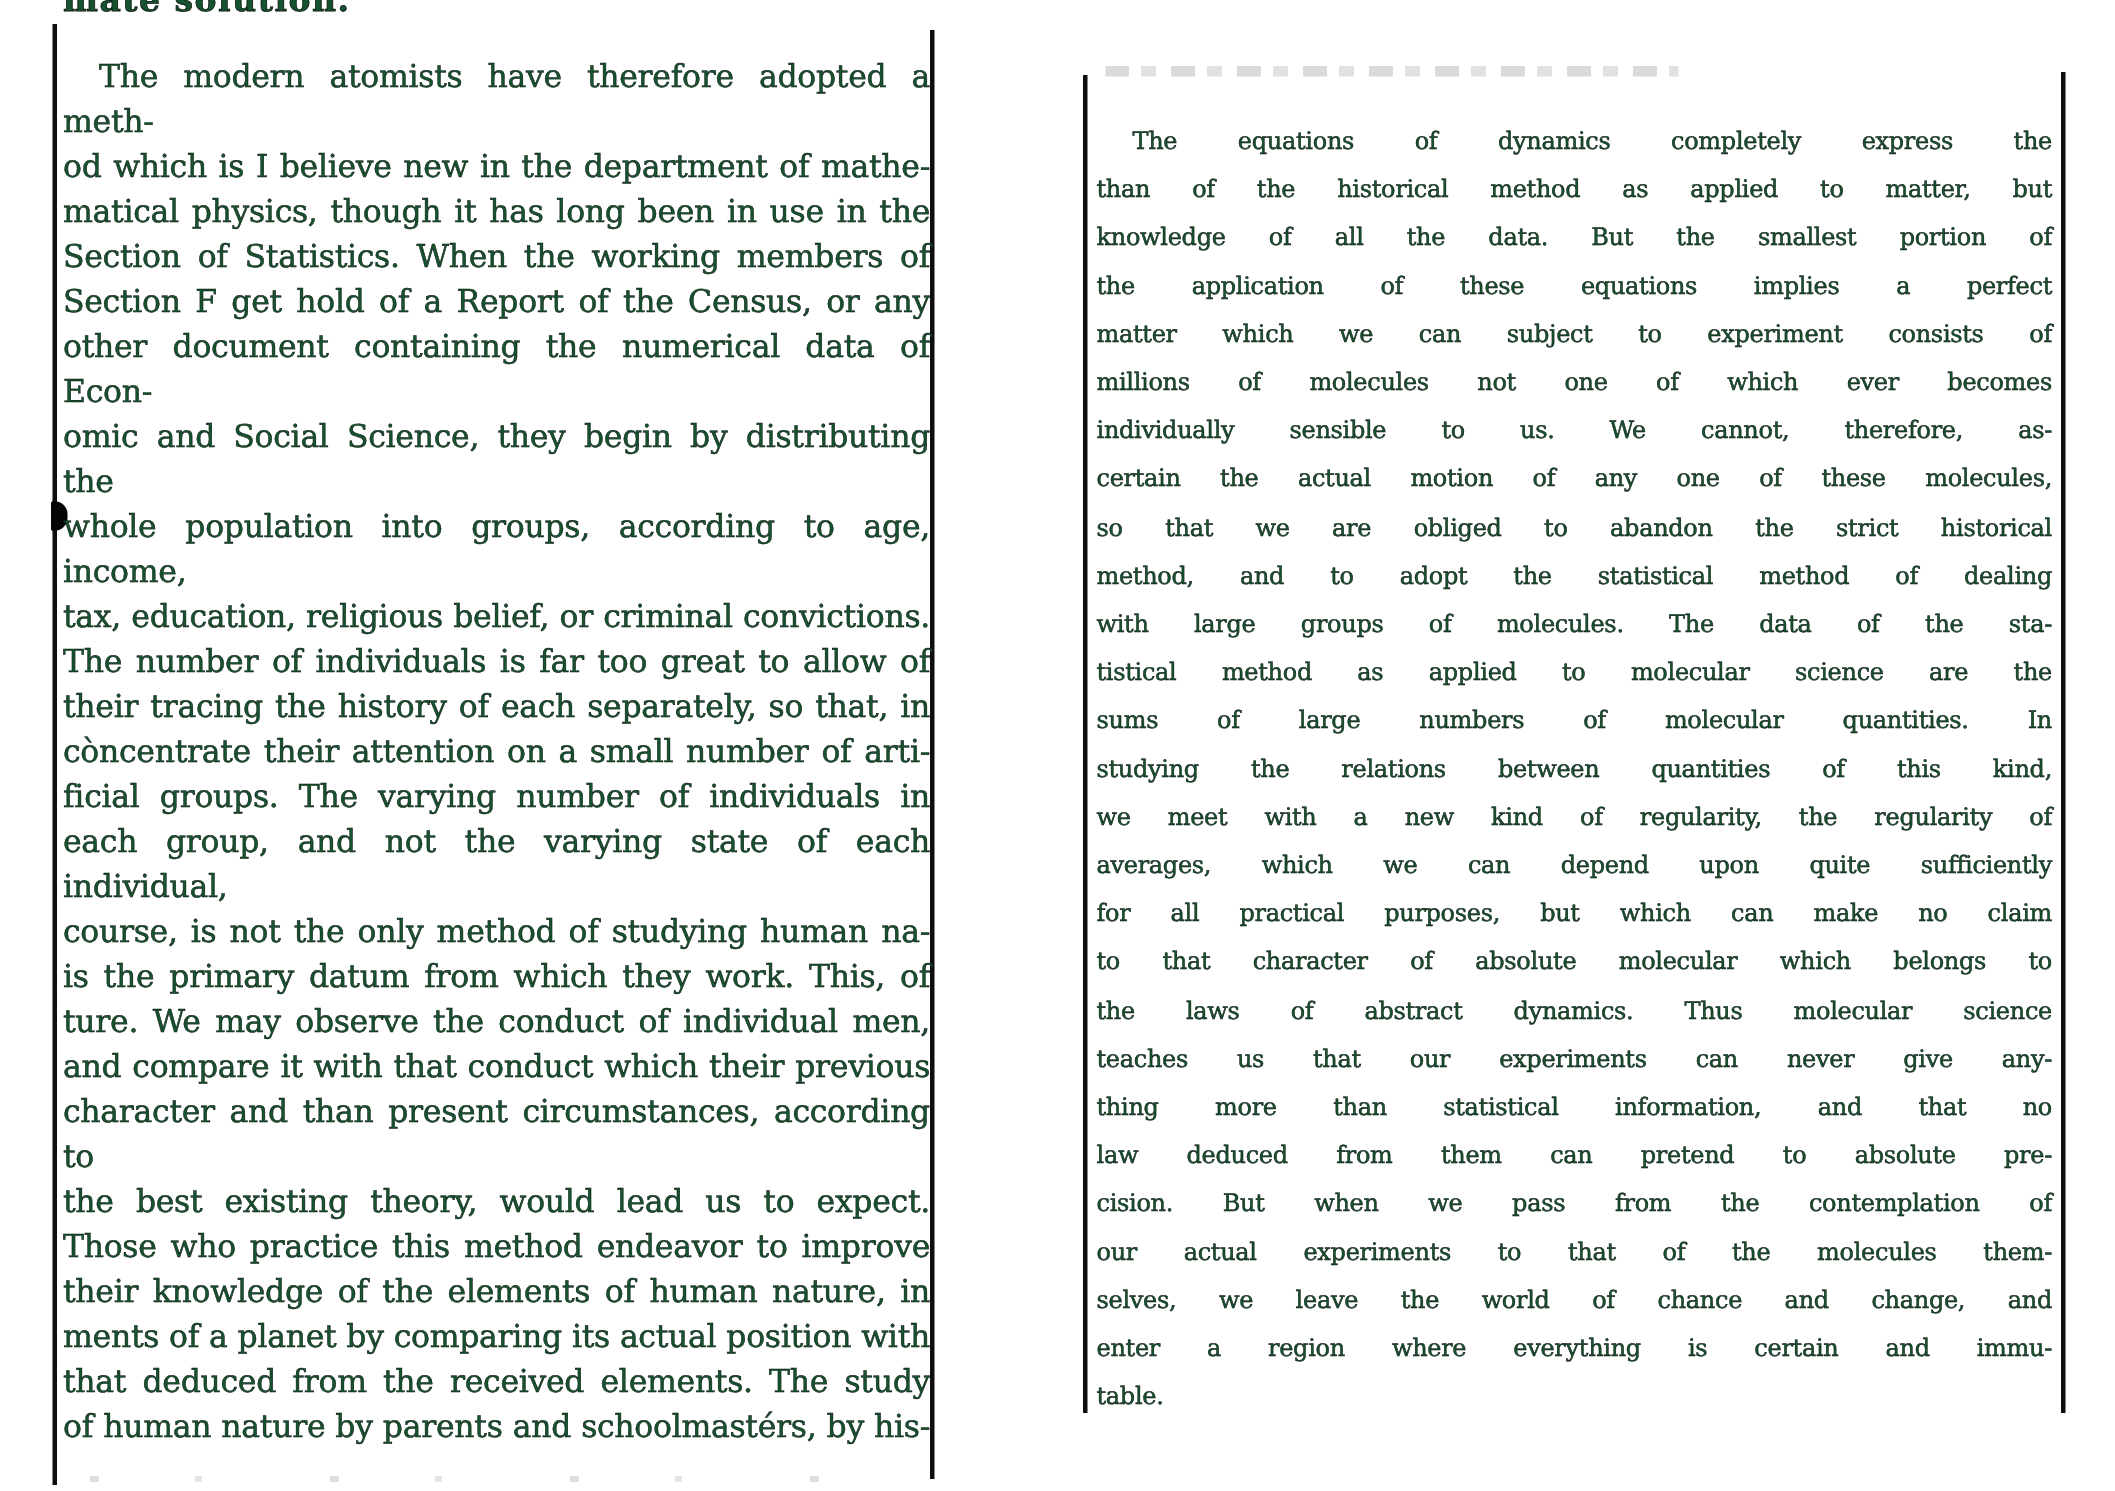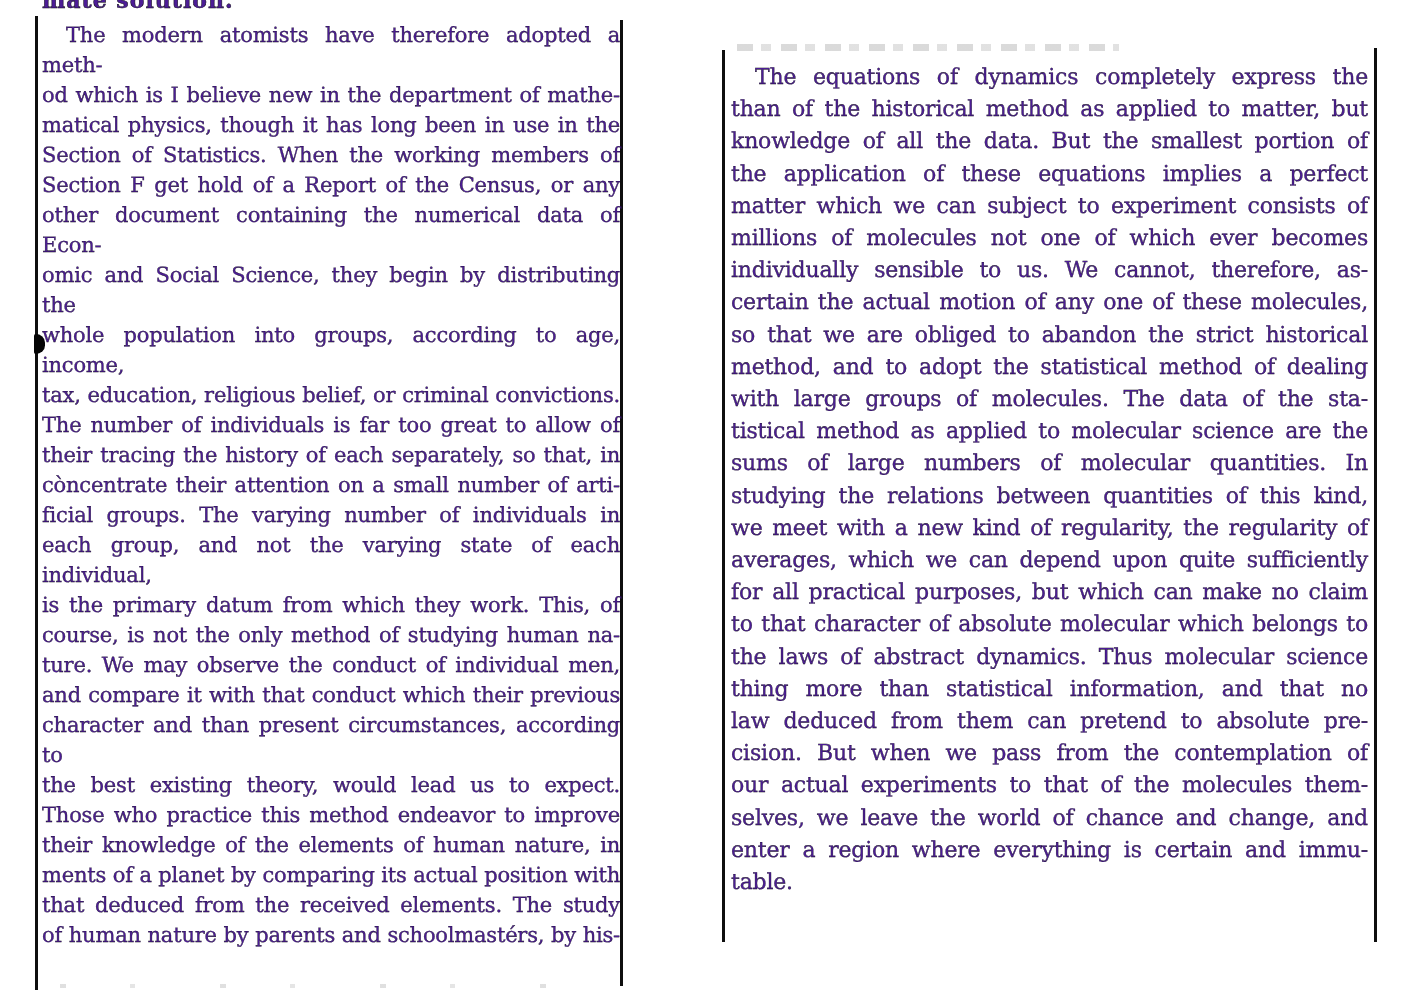--- a/index.html
+++ b/index.html
@@ -10,21 +10,21 @@
     height: 994px;
     overflow: hidden;
     position: relative;
   }
   .page {
     position: relative;
     width: 1410px;
     height: 994px;
     background: #ffffff;
     font-family: "DejaVu Serif", "Liberation Serif", serif;
-    color: #4c1d95;
+    color: #14532d;
   }
   
   .vrule {
     position: absolute;
     background: #0e0e0e;
   }
   #rule-left-outer  { left: 35px;  top: 16px; width: 3px; height: 974px; }
   #rule-left-inner  { left: 620px; top: 20px; width: 3px; height: 966px; }
   #rule-right-inner { left: 722px; top: 50px; width: 3px; height: 892px; }
   #rule-right-outer { left: 1374px;top: 48px; width: 3px; height: 894px; }
@@ -51,30 +51,30 @@
     top: 20px;
     width: 578px;
     font-size: 21px;
     line-height: 30px;
     letter-spacing: -0.2px;
   }
   #right-column-text {
     left: 731px;
     top: 62px;
     width: 637px;
-    font-size: 22px;
+    font-size: 16px;
     line-height: 32.2px;
     letter-spacing: -0.2px;
   }
   .line {
     text-align: justify;
     text-align-last: justify;
     white-space: normal;
   }
-  .line.first { text-indent: 24px; }
+  .line.first { text-indent: 24px; margin-top: 16px; }
   .line.last  { text-align-last: left; }
 
   
   #clipped-top-line-wrap {
     position: absolute;
     left: 42px;
     top: 0;
     width: 400px;
     height: 13px;
     overflow: hidden;
@@ -139,22 +139,22 @@
       <div class="line">Section F get hold of a Report of the Census, or any</div>
       <div class="line">other document containing the numerical data of Econ-</div>
       <div class="line">omic and Social Science, they begin by distributing the</div>
       <div class="line">whole population into groups, according to age, income,</div>
       <div class="line">tax, education, religious belief, or criminal convictions.</div>
       <div class="line">The number of individuals is far too great to allow of</div>
       <div class="line">their tracing the history of each separately, so that, in</div>
       <div class="line">còncentrate their attention on a small number of arti-</div>
       <div class="line">ficial groups. The varying number of individuals in</div>
       <div class="line">each group, and not the varying state of each individual,</div>
+      <div class="line">course, is not the only method of studying human na-</div>
       <div class="line">is the primary datum from which they work. This, of</div>
-      <div class="line">course, is not the only method of studying human na-</div>
       <div class="line">ture. We may observe the conduct of individual men,</div>
       <div class="line">and compare it with that conduct which their previous</div>
       <div class="line">character and than present circumstances, according to</div>
       <div class="line">the best existing theory, would lead us to expect.</div>
       <div class="line">Those who practice this method endeavor to improve</div>
       <div class="line">their knowledge of the elements of human nature, in</div>
       <div class="line">ments of a planet by comparing its actual position with</div>
       <div class="line">that deduced from the received elements. The study</div>
       <div class="line">of human nature by parents and schoolmastérs, by his-</div>
     </div>
@@ -172,20 +172,21 @@
       <div class="line">method, and to adopt the statistical method of dealing</div>
       <div class="line">with large groups of molecules. The data of the sta-</div>
       <div class="line">tistical method as applied to molecular science are the</div>
       <div class="line">sums of large numbers of molecular quantities. In</div>
       <div class="line">studying the relations between quantities of this kind,</div>
       <div class="line">we meet with a new kind of regularity, the regularity of</div>
       <div class="line">averages, which we can depend upon quite sufficiently</div>
       <div class="line">for all practical purposes, but which can make no claim</div>
       <div class="line">to that character of absolute molecular which belongs to</div>
       <div class="line">the laws of abstract dynamics. Thus molecular science</div>
+      <div class="line">teaches us that our experiments can never give any-</div>
       <div class="line">thing more than statistical information, and that no</div>
       <div class="line">law deduced from them can pretend to absolute pre-</div>
       <div class="line">cision. But when we pass from the contemplation of</div>
       <div class="line">our actual experiments to that of the molecules them-</div>
       <div class="line">selves, we leave the world of chance and change, and</div>
       <div class="line">enter a region where everything is certain and immu-</div>
       <div class="line last">table.</div>
     </div>
 
 </div>

